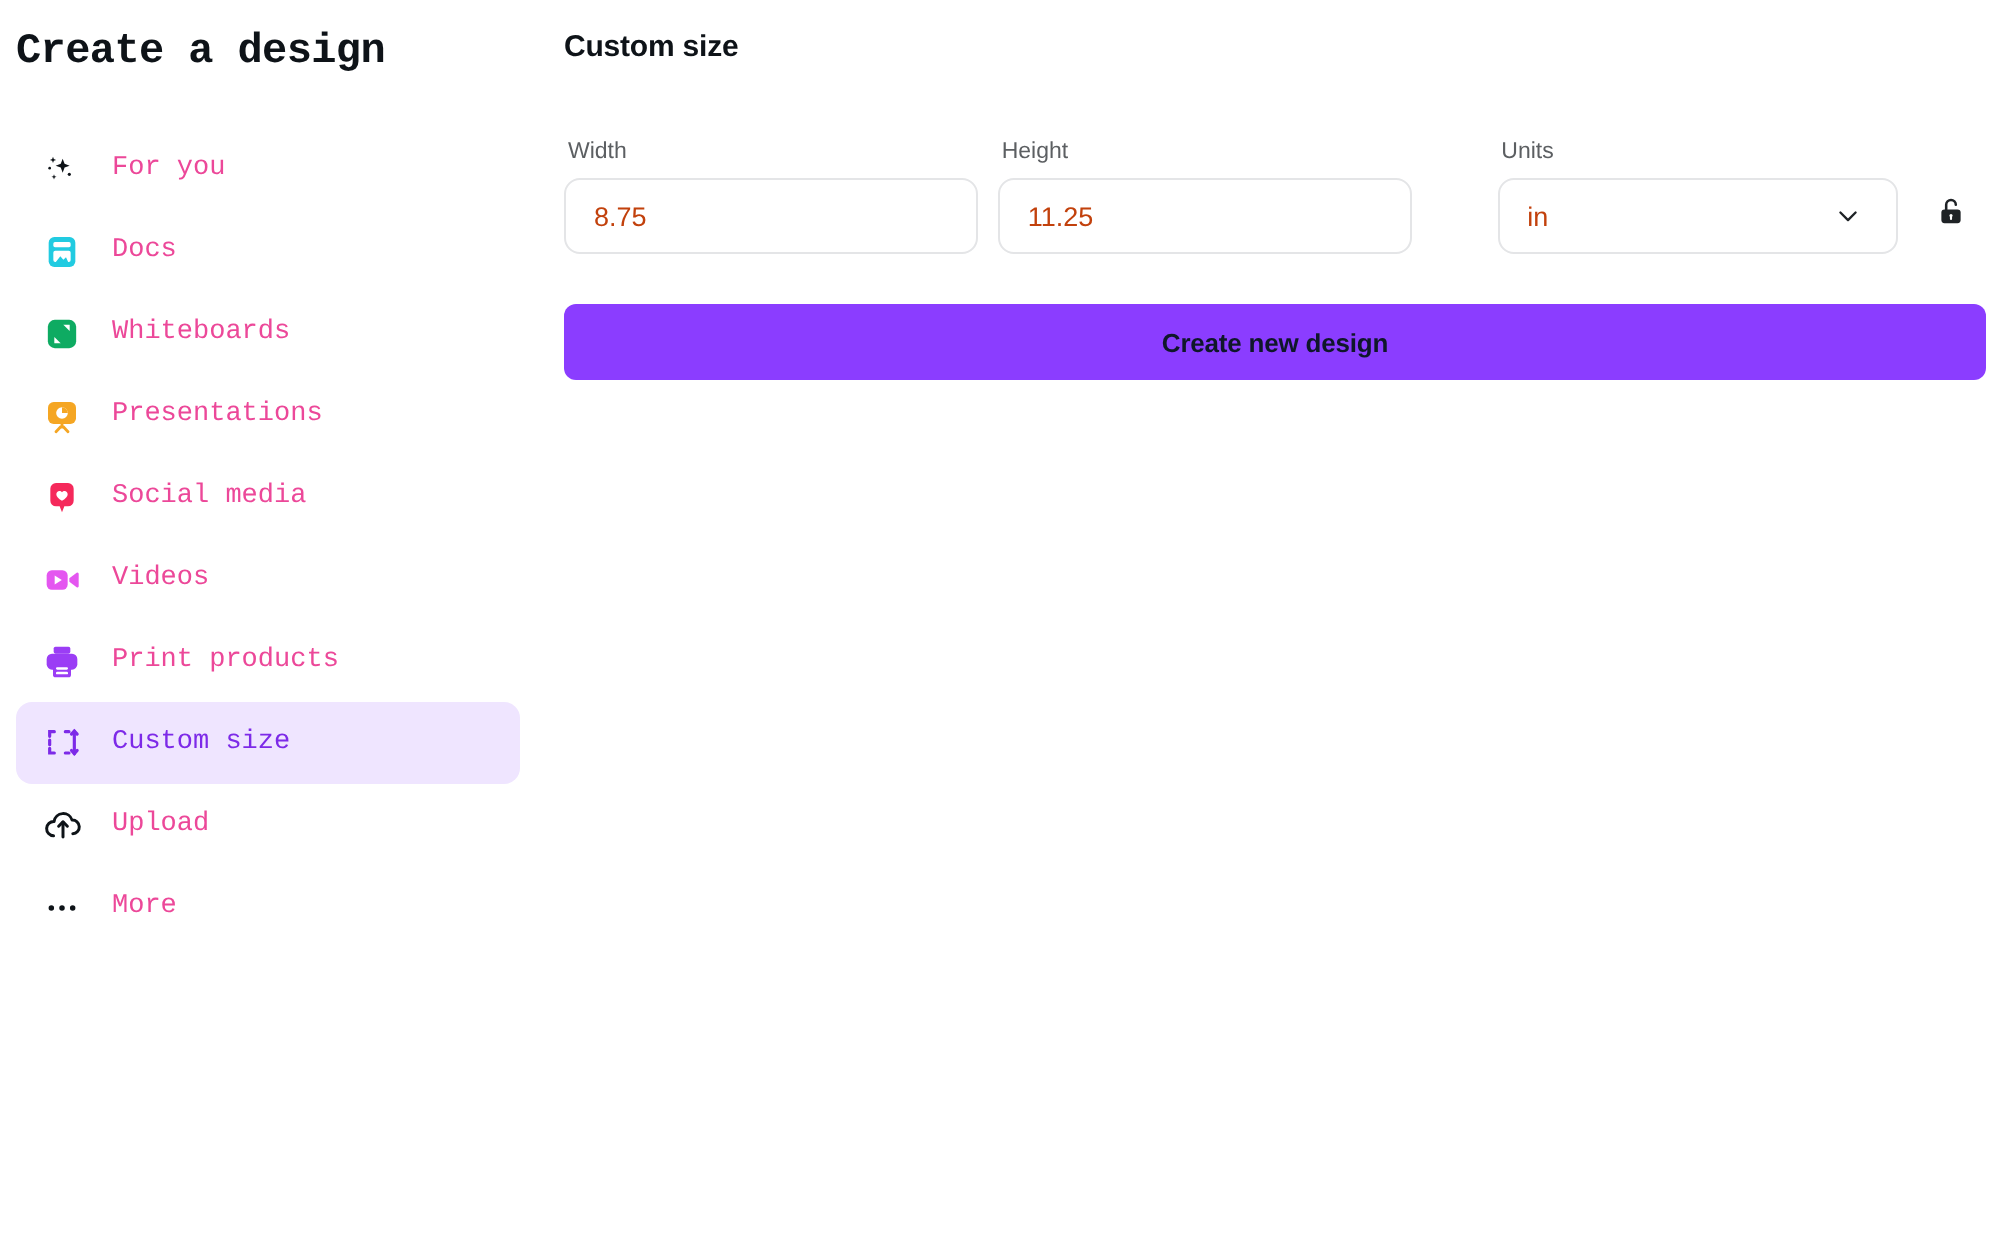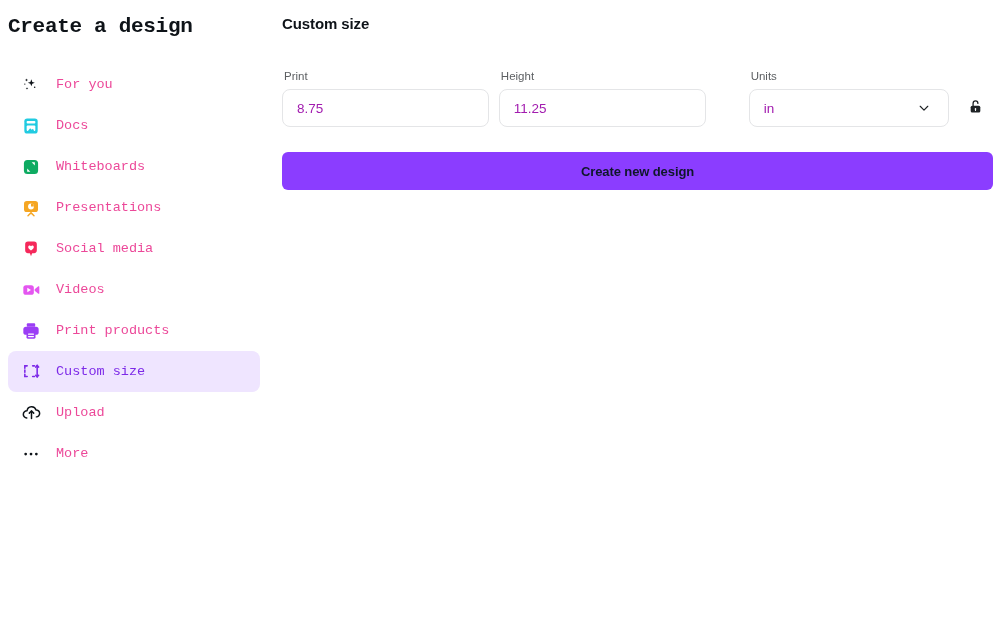--- a/index.html
+++ b/index.html
@@ -133,21 +133,21 @@
     border-radius: 8px;
     background: #ffffff;
     display: flex;
     align-items: center;
     padding: 0 14px;
     cursor: text;
   }
 
   .input-value {
     font-size: 13.5px;
-    color: #a21caf;
+    color: #c2410c;
   }
 
   .select-box {
     position: relative;
     height: 38px;
     border: 1px solid #e4e5e7;
     border-radius: 8px;
     background: #ffffff;
     display: flex;
     align-items: center;
@@ -330,21 +330,21 @@
     </div>
   </div>
 
   <div class="main">
 
     <div class="main-heading">Custom size</div>
 
     <div class="fields-row">
 
       <div class="field width">
-        <div class="field-label">Print</div>
+        <div class="field-label">Width</div>
         <div class="input-box">
           <span class="input-value">8.75</span>
         </div>
       </div>
 
       <div class="field height">
         <div class="field-label">Height</div>
         <div class="input-box">
           <span class="input-value">11.25</span>
         </div>

